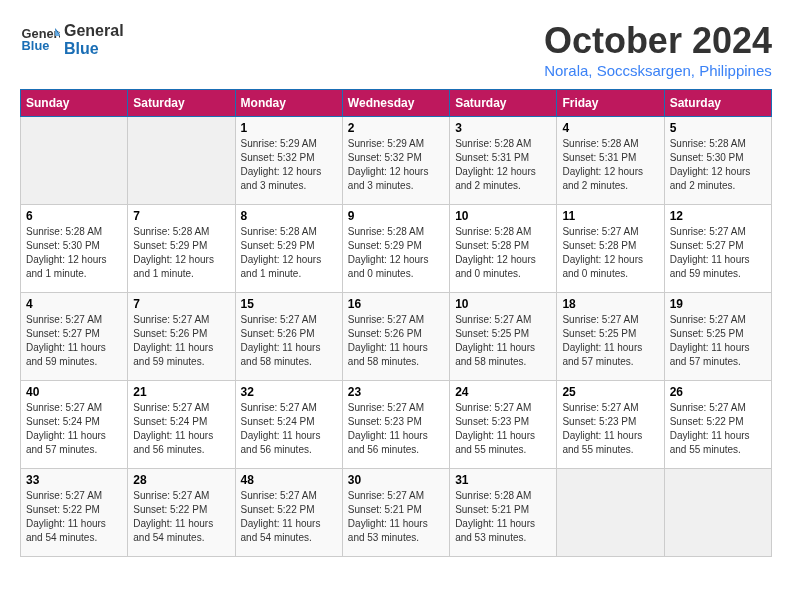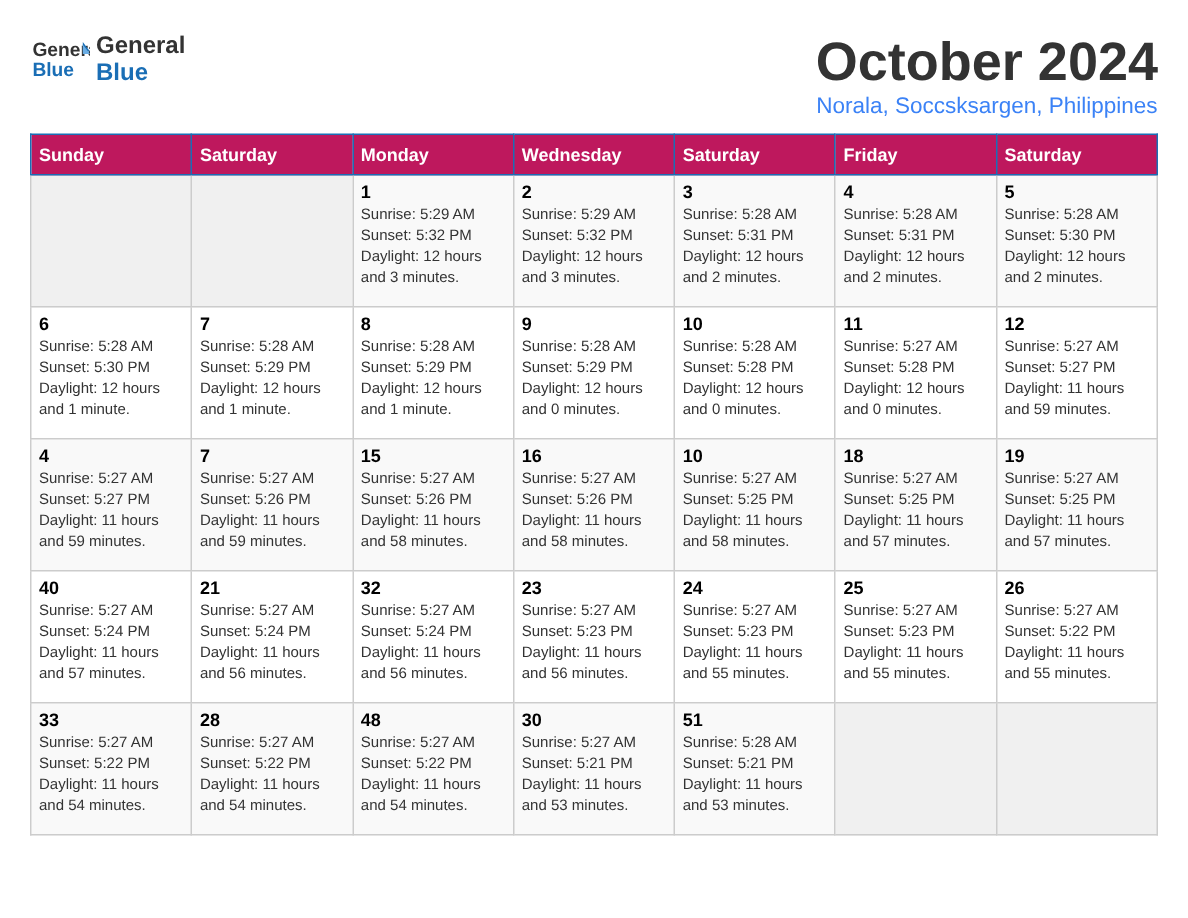--- a/index.html
+++ b/index.html
@@ -301,21 +301,21 @@
 Sunset: 5:22 PM
 Daylight: 11 hours and 54 minutes.</div>
         </td>
         <td>
           <span class="day-num">30</span>
           <div class="day-info" style="white-space: pre-line;">Sunrise: 5:27 AM
 Sunset: 5:21 PM
 Daylight: 11 hours and 53 minutes.</div>
         </td>
         <td>
-          <span class="day-num">51</span>
+          <span class="day-num">31</span>
           <div class="day-info" style="white-space: pre-line;">Sunrise: 5:28 AM
 Sunset: 5:21 PM
 Daylight: 11 hours and 53 minutes.</div>
         </td>
         <td class="empty-cell"></td>
         <td class="empty-cell"></td>
       </tr>
     </tbody>
 </table>
 

